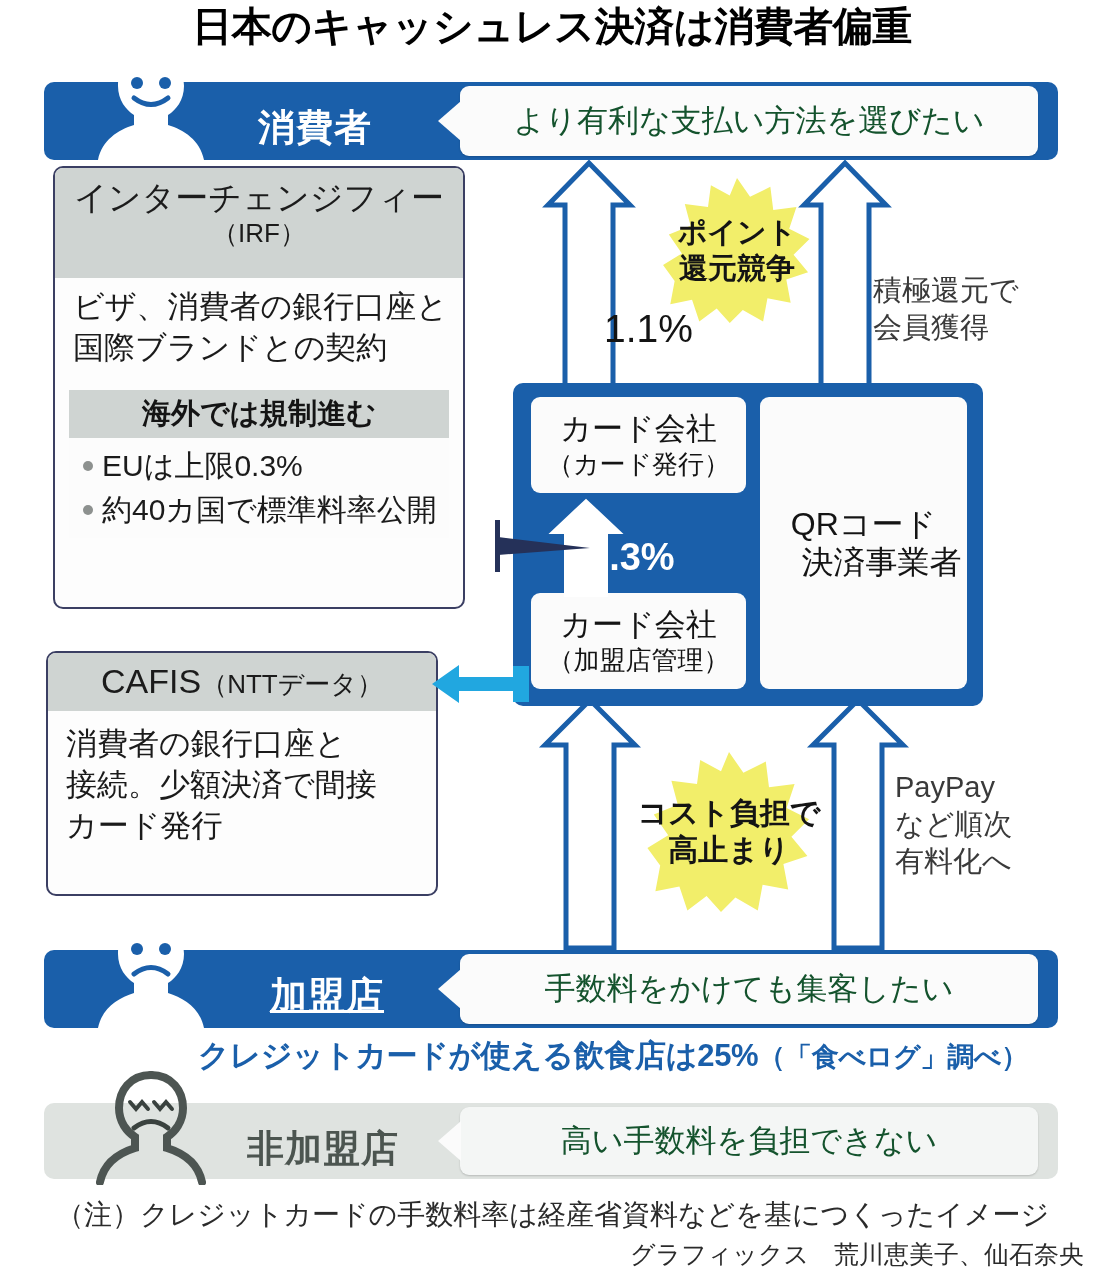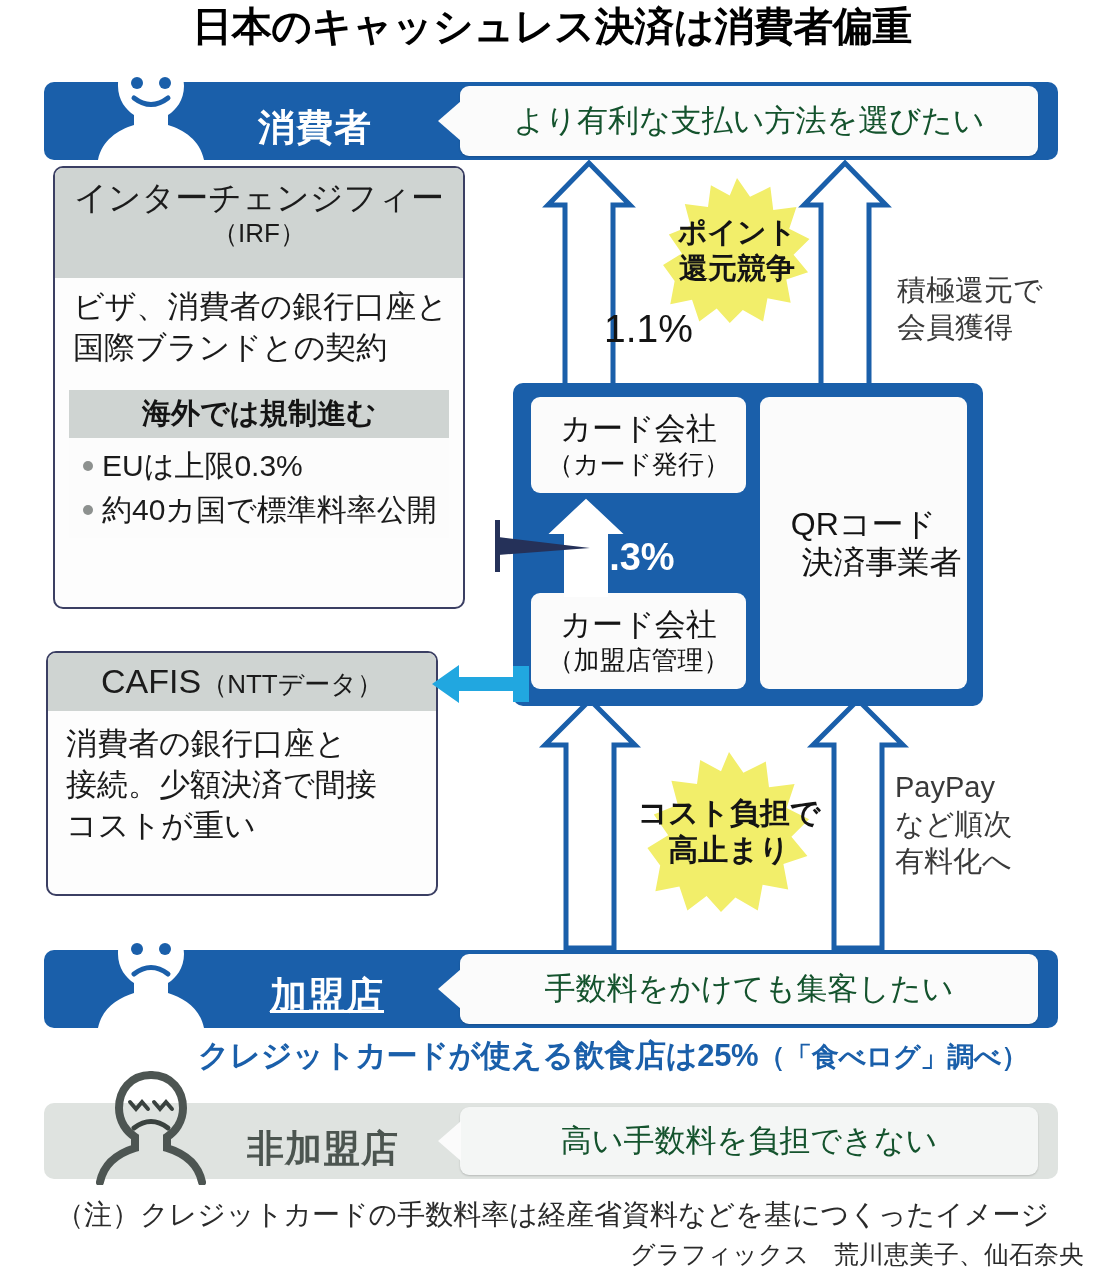--- a/index.html
+++ b/index.html
@@ -331,21 +331,21 @@
 
   <div class="info-card" style="left:46px; top:651px; width:392px; height:245px;">
     <div class="card-head" style="height:58px; padding-top:6px;">
       <div class="h1" style="font-size:34px; line-height:44px;">
         <span>CAFIS</span><span style="font-size:26px;">（NTTデータ）</span>
       </div>
     </div>
     <div class="card-body" style="padding-top:12px;">
       <div>消費者の銀行口座と</div>
       <div>接続。少額決済で間接</div>
-      <div>コストが重い</div>
+      <div>カード発行</div>
     </div>
   </div>
 
   <div id="proc-panel" style="left:513px; top:383px; width:470px; height:323px;"></div>
 
   <div class="proc-box" style="left:531px; top:397px; width:215px; height:96px;">
     <div class="ln1">カード会社</div>
     <div class="ln2">（カード発行）</div>
   </div>
 
@@ -393,21 +393,21 @@
   <div class="burst" style="left:620px; top:752px; width:218px; height:160px;">
     <svg width="218" height="160" viewBox="0 0 100 100">
       <polygon fill="#f2ee6a" points="50,0 59,13 73,6 75,22 91,20 86,35 100,42 89,53 99,65 84,70 87,86 71,83 68,99 54,91 45,100 36,90 24,99 19,84 4,87 7,71 -1,60 12,52 3,39 18,33 14,18 30,20 32,5 45,12"></polygon>
     </svg>
     <div class="burst-text" style="font-size:30px;">
       <div>コスト負担で</div>
       <div>高止まり</div>
     </div>
   </div>
 
-  <div class="note-text" style="left:873px; top:272px;margin-left:24px;">
+  <div class="note-text" style="left:873px; top:272px;">
     <div>積極還元で</div>
     <div>会員獲得</div>
   </div>
 
   <div class="note-text" style="left:895px; top:769px;">
     <div>PayPay</div>
     <div>など順次</div>
     <div>有料化へ</div>
   </div>
 

